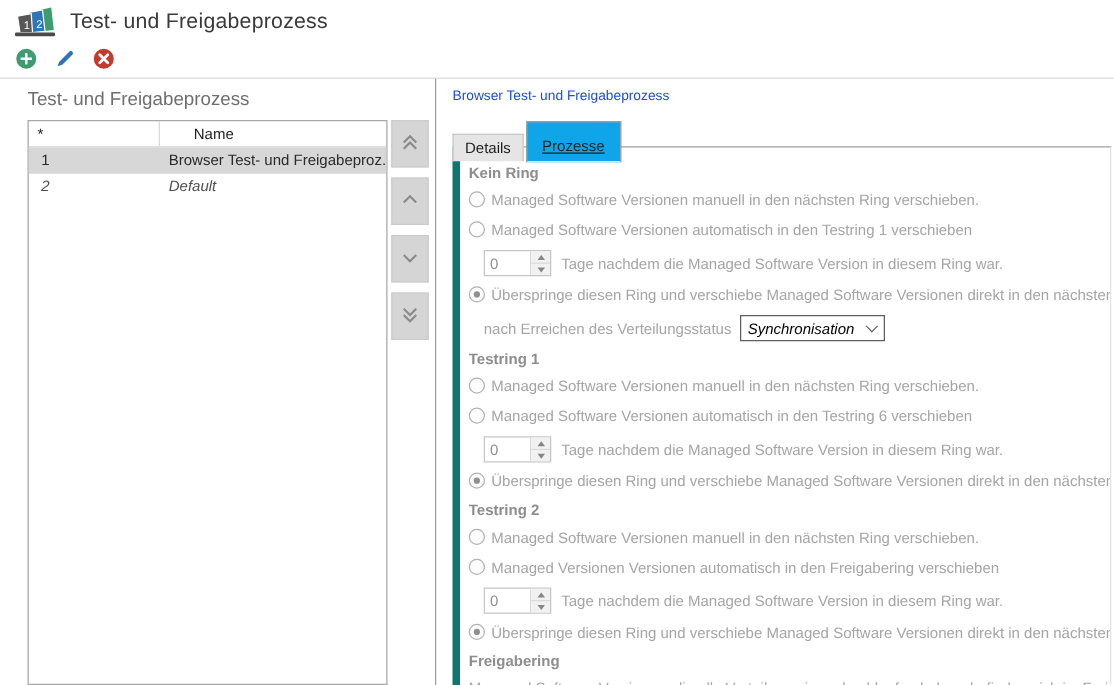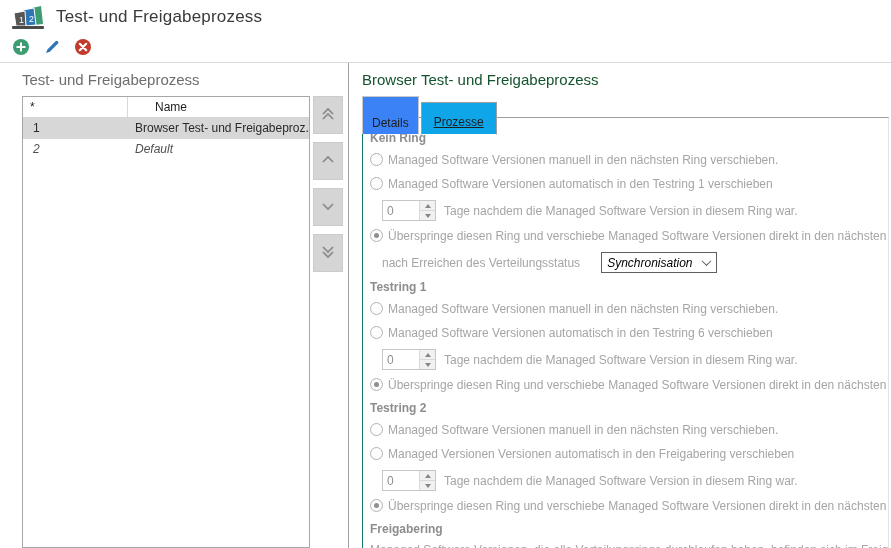--- a/index.html
+++ b/index.html
@@ -29,49 +29,49 @@
     white-space: nowrap; overflow: hidden; }
   .tbl-row.italic .c1, .tbl-row.italic .c2 { font-style: italic; color: #4f4f4f; }
 
   .move-col { position: absolute; left: 313px; top: 96px; display: flex; flex-direction: column; gap: 8px; }
   .move-btn { width: 30px; height: 38px; background: #d5d5d5; border: 1px solid #cccccc;
     display: flex; align-items: center; justify-content: center; cursor: pointer; }
 
   .panel-divider { position: absolute; left: 348px; top: 63px; width: 1px; height: 485px; background: #9f9f9f; }
 
   
-  .right-heading { position: absolute; left: 362px; top: 71px; font-size: 15px; color: #14532d; white-space: nowrap; }
+  .right-heading { position: absolute; left: 362px; top: 71px; font-size: 11px; color: #1d4ed8; white-space: nowrap; }
   .tab-strip { position: absolute; left: 362px; top: 96px; display: flex; align-items: flex-end; z-index: 2; }
-  .tab { padding: 19px 9px 4px 9px; border: 1px solid #c8c8c8; border-bottom: none;
-    background: #3b82f6; color: #1e1e1e; cursor: pointer; margin-right: 2px; }
+  .tab { padding: 3px 9px 4px 9px; border: 1px solid #c8c8c8; border-bottom: none;
+    background: #e5e5e5; color: #1e1e1e; cursor: pointer; margin-right: 2px; }
   .tab.active { background: #0ea5e9; border: 1px solid #9f9f9f; border-bottom: 1px solid #fff;
     padding: 12px 12px 5px 12px; position: relative; top: 1px; text-decoration: underline; }
 
   .tab-page { position: absolute; left: 362px; top: 117px; width: 527px; height: 431px;
-    border-top: 1px solid #9f9f9f; border-left: 1px solid #0f766e; border-right: 1px solid #e3e3e3;
+    border-top: 1px solid #9f9f9f; border-left: 6px solid #0f766e; border-right: 1px solid #e3e3e3;
     background: #fff; padding: 11px 0 0 7px; overflow: hidden; }
 
   .section-title { font-weight: bold; color: #8d8d8d; height: 14px; margin: 2px 0 7px 0; }
   .opt-row { display: flex; align-items: center; gap: 5px; height: 15px; margin-bottom: 9px; text-align: right; }
   .radio { width: 13px; height: 13px; border: 1px solid #b2b2b2; border-radius: 50%;
     background: #fdfdfd; flex: 0 0 auto; display: flex; align-items: center; justify-content: center; }
   .radio .dot { width: 5px; height: 5px; border-radius: 50%; background: #8f8f8f; display: none; }
   .radio.checked .dot { display: block; }
   .opt-label { color: #a5a5a5; white-space: nowrap; }
 
   .spin-row { display: flex; align-items: center; gap: 8px; height: 21px; margin: 0 0 7px 12px; }
   .spinbox { width: 54px; height: 21px; border: 1px solid #c6c6c6; display: flex; background: #fff; }
   .spin-val { flex: 1; padding: 3px 0 0 4px; color: #8f8f8f; }
   .spin-btns { width: 16px; display: flex; flex-direction: column; border-left: 1px solid #d9d9d9; }
   .spin-btn { flex: 1; background: #f1f1f1; display: flex; align-items: center; justify-content: center; cursor: pointer; }
   .spin-btn + .spin-btn { border-top: 1px solid #d9d9d9; }
   .tri-up { width: 0; height: 0; border-left: 3px solid transparent; border-right: 3px solid transparent; border-bottom: 4px solid #868686; }
   .tri-dn { width: 0; height: 0; border-left: 3px solid transparent; border-right: 3px solid transparent; border-top: 4px solid #868686; }
 
-  .dd-row { display: flex; align-items: center; gap: 21px; height: 21px; margin: 0 0 7px 12px; }
+  .dd-row { display: flex; align-items: center; gap: 7px; height: 21px; margin: 0 0 7px 12px; }
   .dd-label { color: #a5a5a5; white-space: nowrap; }
   .dropdown { height: 21px; border: 1px solid #5f5f5f; background: #fff; display: flex;
     align-items: center; padding: 0 6px 0 5px; gap: 10px; cursor: pointer; }
   .dd-value { color: #000; font-style: italic; }
   .dd-chev { width: 7px; height: 7px; border-right: 1.4px solid #5f5f5f; border-bottom: 1.4px solid #5f5f5f;
     transform: rotate(45deg) translate(-1px,-1px); }
 
   .text-row { color: #a5a5a5; height: 15px; margin-bottom: 8px; white-space: nowrap; }
 </style>
 </head>

